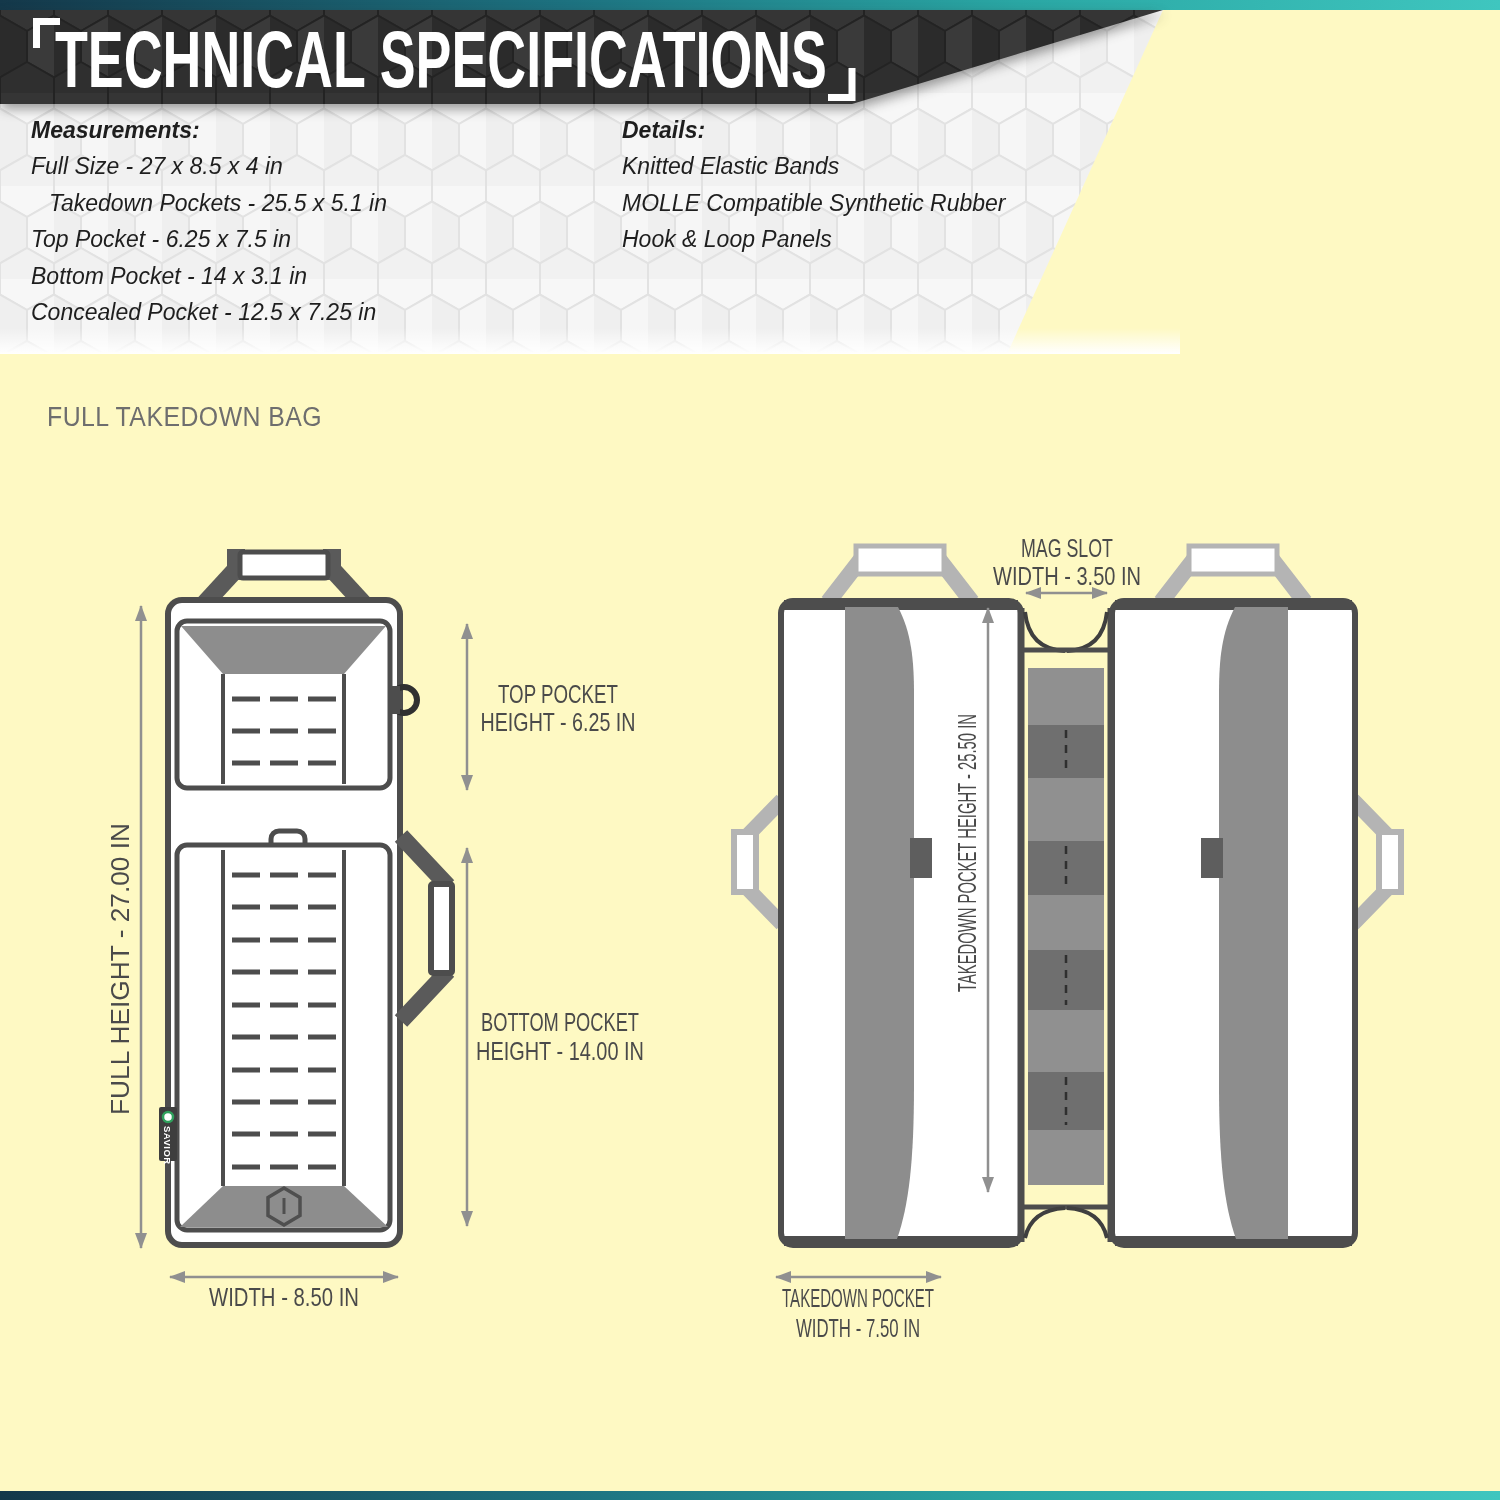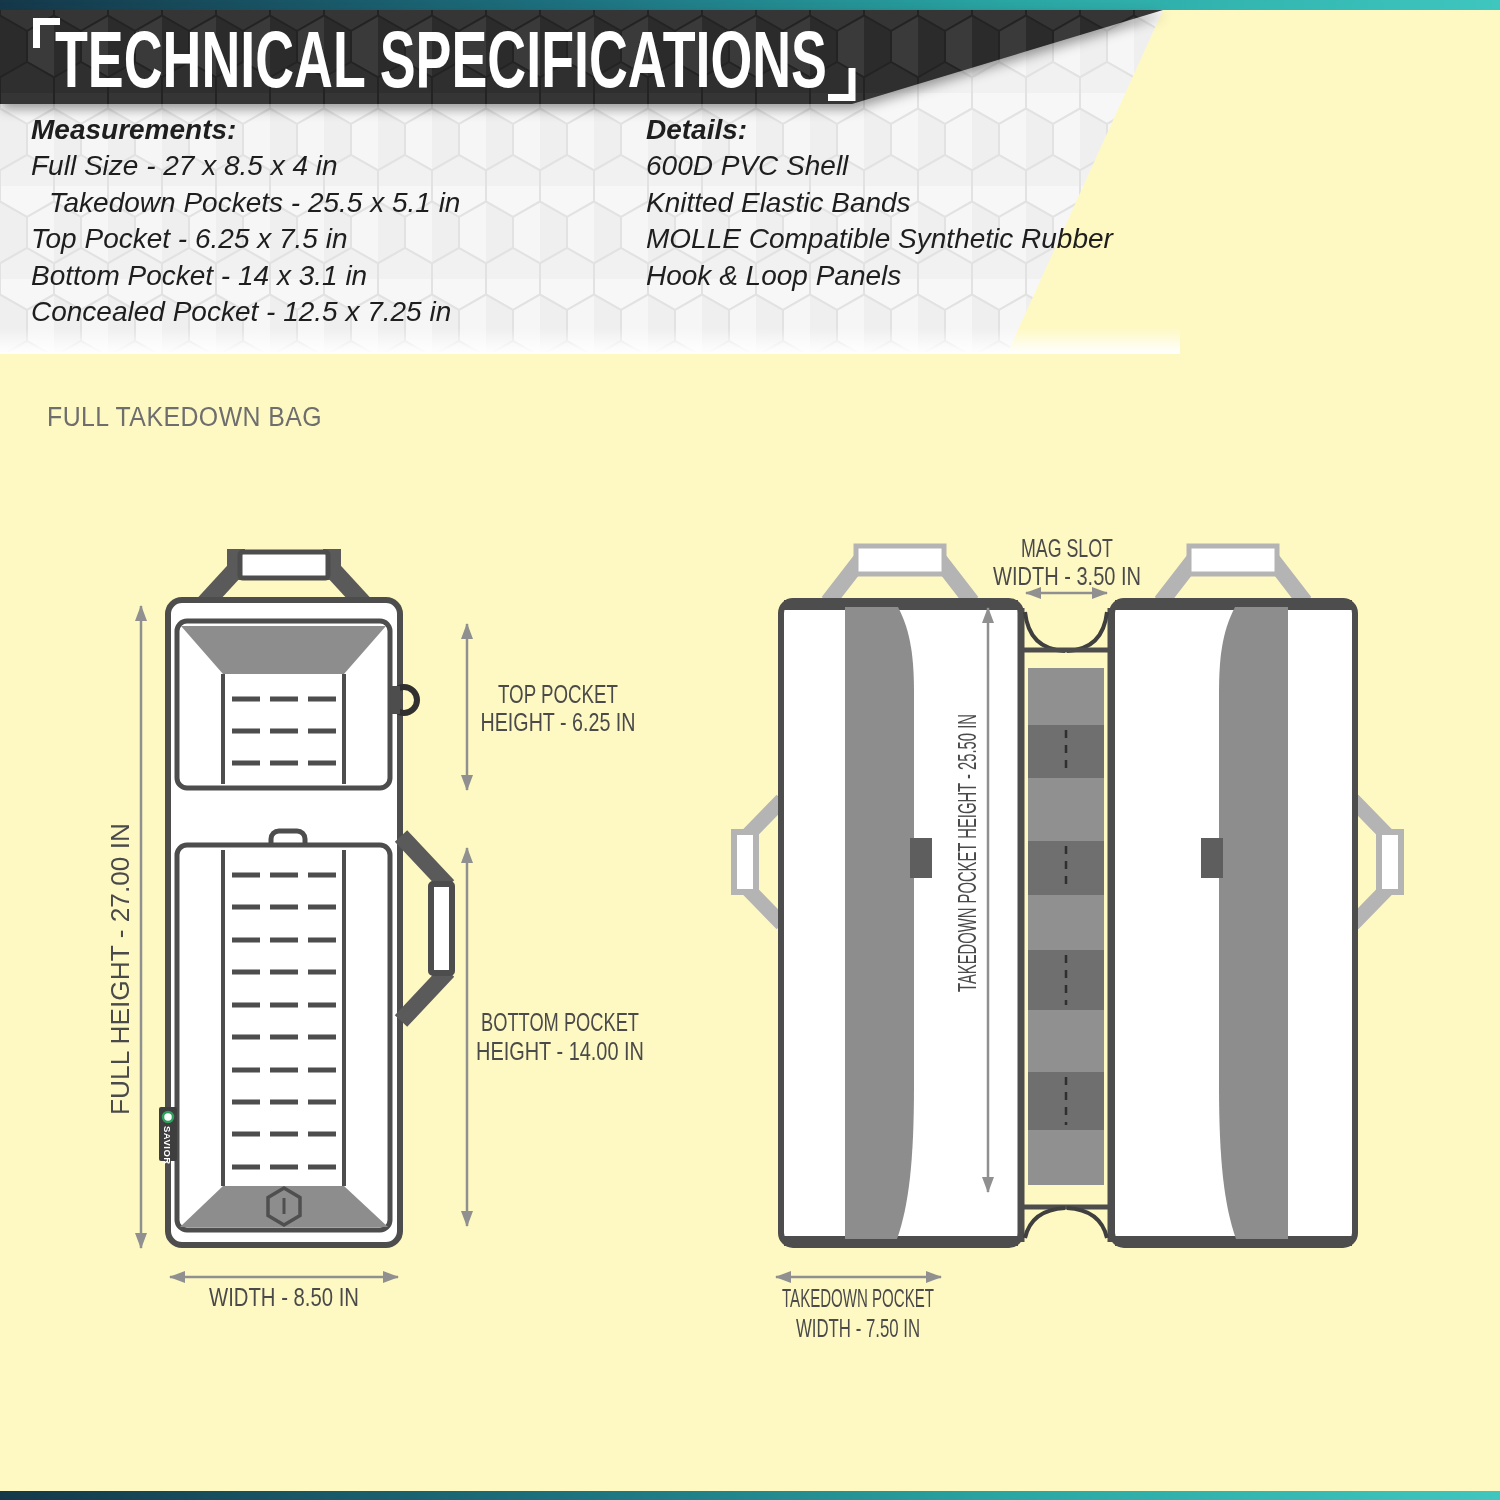--- a/index.html
+++ b/index.html
@@ -5,26 +5,26 @@
   html,body{margin:0;padding:0;background:#fff;}
   .page{position:relative;width:1500px;height:1500px;background:#fef9c3;overflow:hidden;
         font-family:"Liberation Sans",sans-serif;}
   .teal-bar{position:absolute;left:0;width:1500px;
         background:linear-gradient(90deg,#14384a 0%,#1d7280 38%,#2aa7a4 68%,#3fc6bf 100%);}
   .teal-bar.top{top:0;height:10px;}
   .teal-bar.bottom{top:1491px;height:9px;}
   svg.art{position:absolute;left:0;top:0;}
   svg.art text{font-family:"Liberation Sans",sans-serif;}
   .band-shadow{filter:drop-shadow(2px 5px 6px rgba(40,40,40,0.45));}
-  .specs{position:absolute;top:112px;font-style:italic;font-size:28px;color:#1e1e1e;line-height:36.4px;white-space:nowrap;}
+  .specs{position:absolute;top:112px;font-style:italic;font-size:23px;color:#1e1e1e;line-height:36.4px;white-space:nowrap;}
   .specs .hd{font-weight:bold;}
   .specs b{font-weight:normal;}
   .specs .indent{padding-left:18px;}
   .specs-meas{left:31px;}
-  .specs-det{left:646px;}
+  .specs-det{left:622px;}
   .section-label{position:absolute;left:47px;top:402px;font-size:27px;color:#6e6e6e;
         letter-spacing:0.5px;transform:scaleX(0.92);transform-origin:left center;}
   .dim-label{fill:#4a4a4a;font-size:26px;}
 </style>
 </head>
 <body>
 
 <div class="page">
 
   <div class="teal-bar top"></div>
@@ -216,21 +216,20 @@
     <div class="hd">Measurements:</div>
     <div><span>Full Size - </span><b>27 x 8.5 x 4 in</b></div>
     <div class="indent"><span>Takedown Pockets - </span><b>25.5 x 5.1 in</b></div>
     <div><span>Top Pocket - </span><b>6.25 x 7.5 in</b></div>
     <div><span>Bottom Pocket - </span><b>14 x 3.1 in</b></div>
     <div><span>Concealed Pocket - </span><b>12.5 x 7.25 in</b></div>
   </div>
 
   <div class="specs specs-det">
     <div class="hd">Details:</div>
-    <div>600D PVC Shell</div>
     <div>Knitted Elastic Bands</div>
     <div>MOLLE Compatible Synthetic Rubber</div>
     <div>Hook &amp; Loop Panels</div>
   </div>
 
   <div class="section-label">FULL TAKEDOWN BAG</div>
 
   <div class="teal-bar bottom"></div>
 </div>
 

